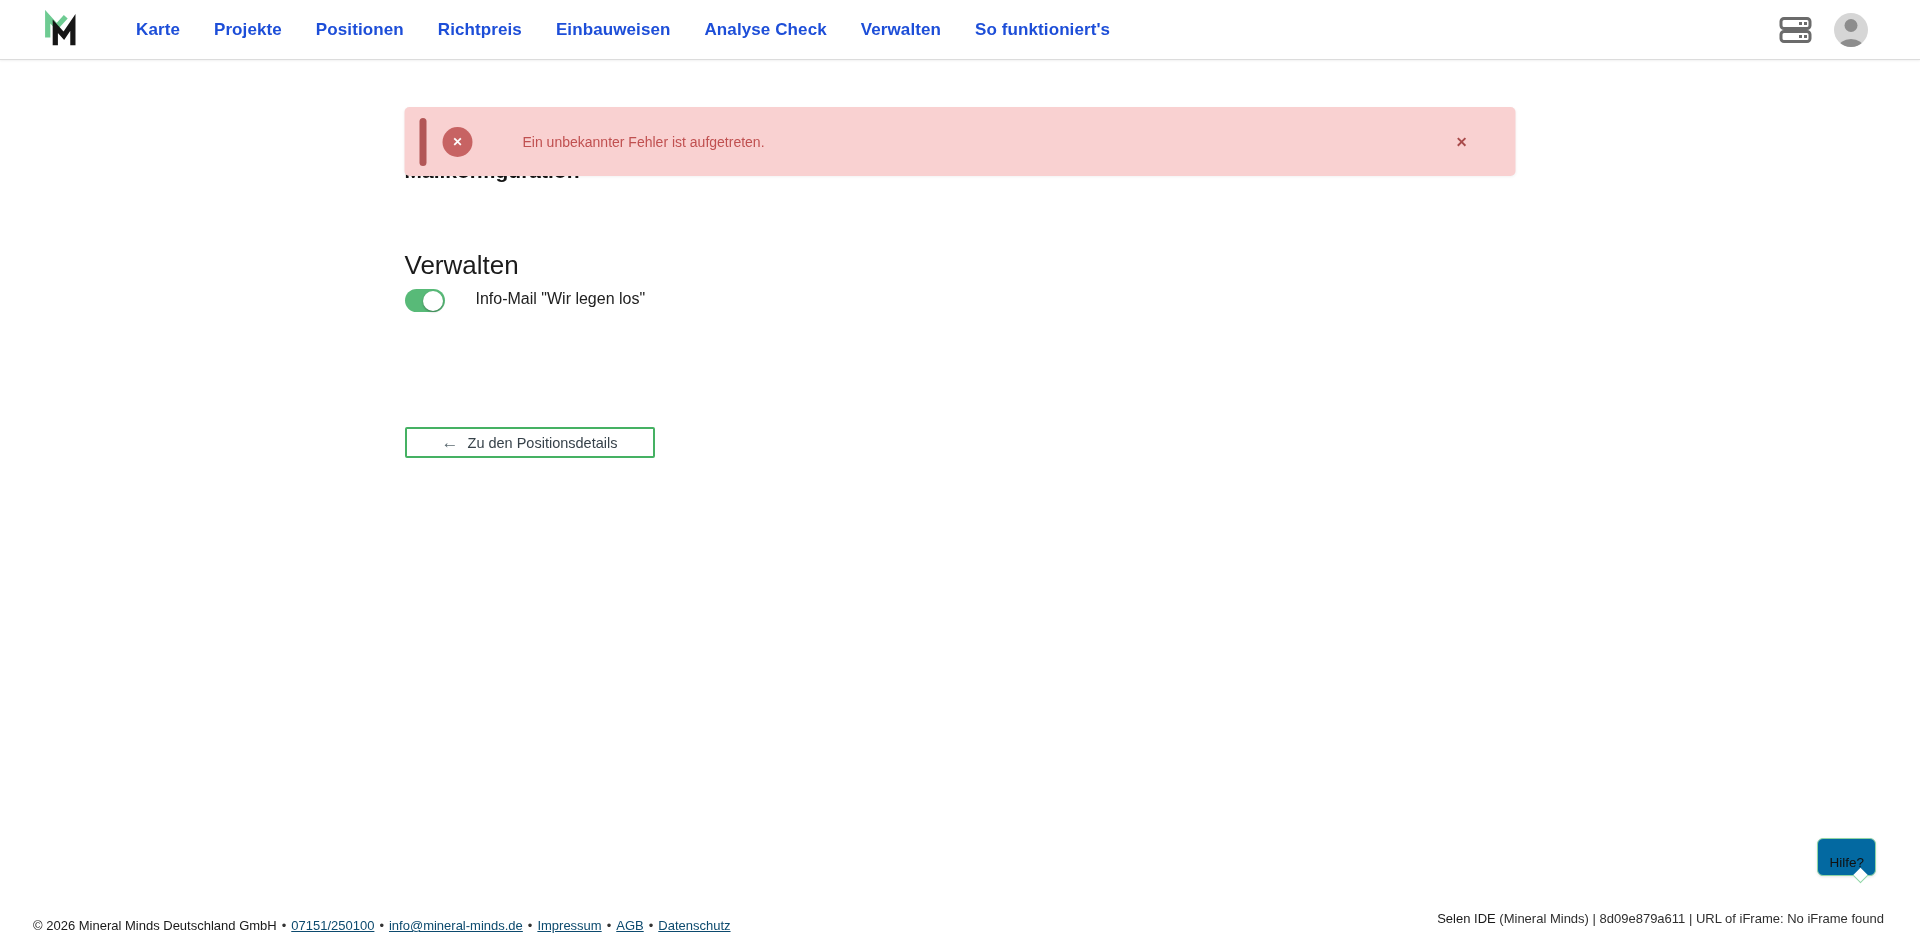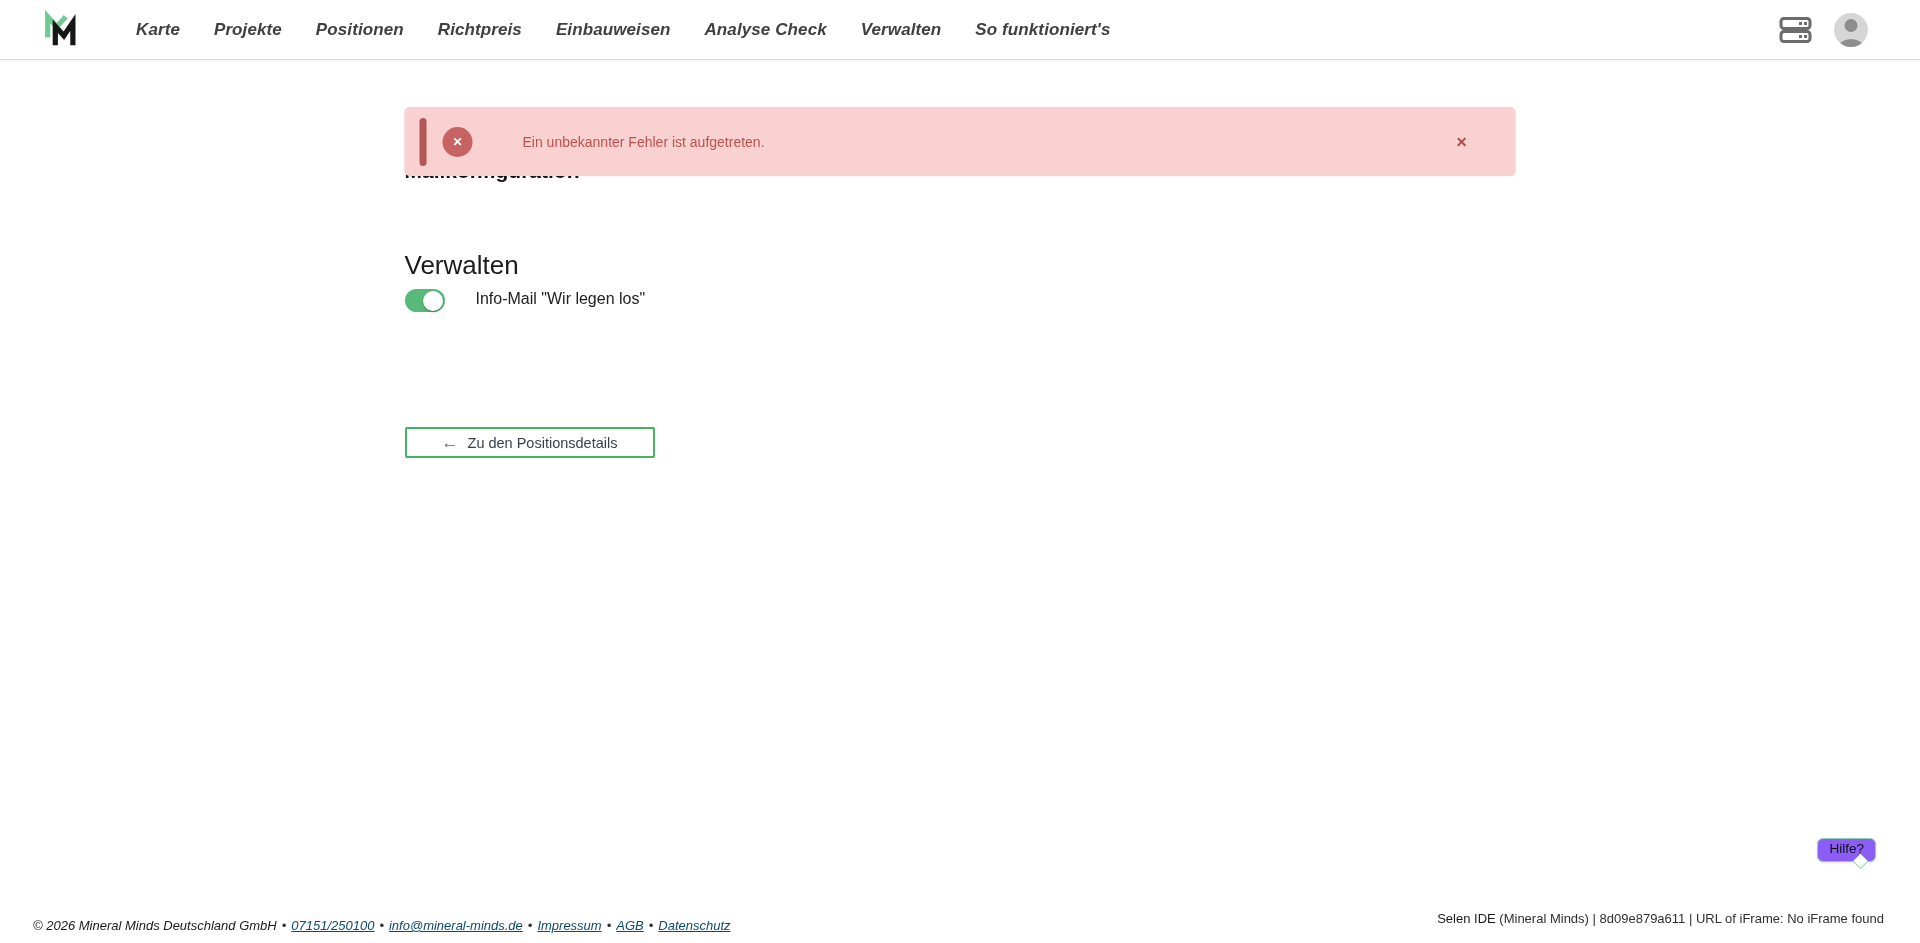--- a/index.html
+++ b/index.html
@@ -5,22 +5,22 @@
   * { margin:0; padding:0; box-sizing:border-box; }
   html,body { width:1920px; height:943px; background:#ffffff; overflow:hidden;
               font-family:"Liberation Sans", sans-serif; position:relative; }
 
   
   .topbar { height:60px; display:flex; align-items:center; padding-left:42px;
             background:#fff; border-bottom:1px solid #dcdcdc;
             box-shadow:0 1px 2px rgba(0,0,0,0.06); position:relative; z-index:5; }
   .logo { width:38px; height:40px; margin-right:56px; flex:none; }
   .nav { display:flex; align-items:center; gap:34px; }
-  .nav a { font-size:17px; font-weight:700; color:#404040; text-decoration:none;
-           letter-spacing:0.1px; cursor:pointer;font-style:italic; }
+  .nav a { font-size:17px; font-weight:700; color:#1d4ed8; text-decoration:none;
+           letter-spacing:0.1px; cursor:pointer; }
   .topbar-actions { margin-left:auto; display:flex; align-items:center; gap:22px;
                     padding-right:52px; }
   .icon-btn { background:none; border:none; cursor:pointer; display:flex; align-items:center; }
   .avatar { width:34px; height:34px; border-radius:50%; background:#d6d6d6;
             position:relative; overflow:hidden; cursor:pointer; }
   .avatar .head { position:absolute; left:50%; top:6px; transform:translateX(-50%);
                   width:13px; height:13px; border-radius:50%; background:#8d8d8d; }
   .avatar .body { position:absolute; left:50%; bottom:-10px; transform:translateX(-50%);
                   width:26px; height:18px; border-radius:50% 50% 0 0; background:#8d8d8d; }
 
@@ -53,33 +53,33 @@
   .setting-label { font-size:16px; color:#212121; line-height:20px; }
   .setting-desc { margin-top:5px; font-size:14.5px; color:#9d9d9d;
                   line-height:16.5px; width:330px; }
   .back-button { margin-top:115px; width:250px; height:31px; background:#fff;
                  border:2px solid #45b163; border-radius:2px; color:#37424a;
                  font-size:14.5px; font-family:inherit; display:flex; align-items:center;
                  justify-content:center; gap:9px; cursor:pointer; }
   .back-button .arrow { color:#5d6b72; font-size:17px; line-height:1; }
 
   
-  .help-button { position:absolute; top:838px; right:44px; background:#8b5cf6;
-                 border:1.5px solid #8ed5a5; border-radius:6px; padding:2px 11px 5px;
+  .help-button { position:absolute; top:838px; right:44px; background:#0369a1;
+                 border:1.5px solid #8ed5a5; border-radius:6px; padding:16px 11px 5px;
                  font-size:13.5px; font-family:inherit; color:#111; cursor:pointer;
                  box-shadow:0 1px 3px rgba(0,0,0,0.10); z-index:15; }
   .help-button::after { content:""; position:absolute; right:9px; bottom:-6px;
                  width:10px; height:10px; background:#fff; transform:rotate(45deg);
                  border-right:1.5px solid #8ed5a5; border-bottom:1.5px solid #8ed5a5; }
 
   
   .footer { position:absolute; left:33px; right:36px; top:910px; display:flex;
             justify-content:space-between; font-size:13px; color:#1a1a1a;
             line-height:17px; }
-  .footer-left { display:flex; align-items:baseline; gap:5px; white-space:nowrap;font-style:italic; }
+  .footer-left { display:flex; align-items:baseline; gap:5px; white-space:nowrap; }
   .footer-left a { color:#0c4a6e; text-decoration:underline; cursor:pointer;margin-top:7px; }
   .footer-sep { color:#333; }
   .footer-right { color:#2f2f2f; white-space:nowrap; }
   .footer-right .bold { font-weight:400; color:#1a1a1a; }
 </style>
 </head>
 <body>
 
 <header class="topbar">
   <svg class="logo" viewBox="0 0 40 40" fill="none">

